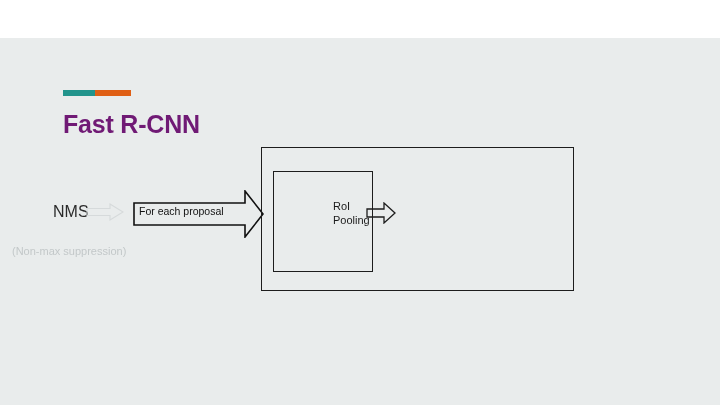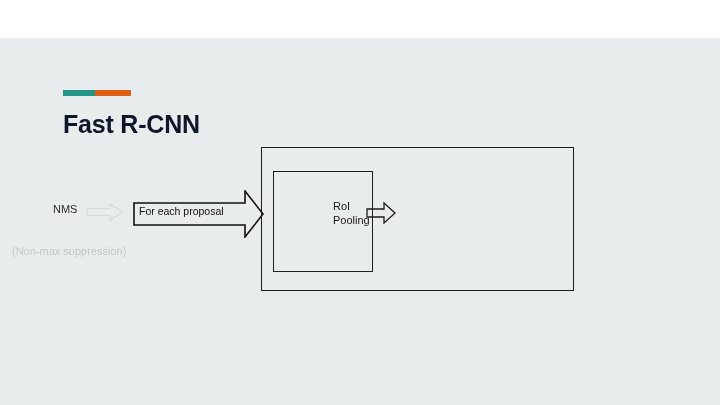--- a/index.html
+++ b/index.html
@@ -43,31 +43,31 @@
     height: 100%;
     background: #df5f15;
   }
   
   #page-title {
     position: absolute;
     left: 63px;
     top: 112px;
     font-size: 25px;
     font-weight: bold;
-    color: #0f172a;
+    color: #701a75;
     letter-spacing: -0.2px;
     line-height: 1;
     white-space: nowrap;
   }
   
   #nms-label {
     position: absolute;
     left: 53px;
     top: 203px;
-    font-size: 11px;
+    font-size: 16px;
     color: #2b2b2b;
     white-space: nowrap;
   }
   
   #nms-arrow {
     position: absolute;
     left: 86px;
     top: 203px;
     width: 38px;
     height: 18px;

